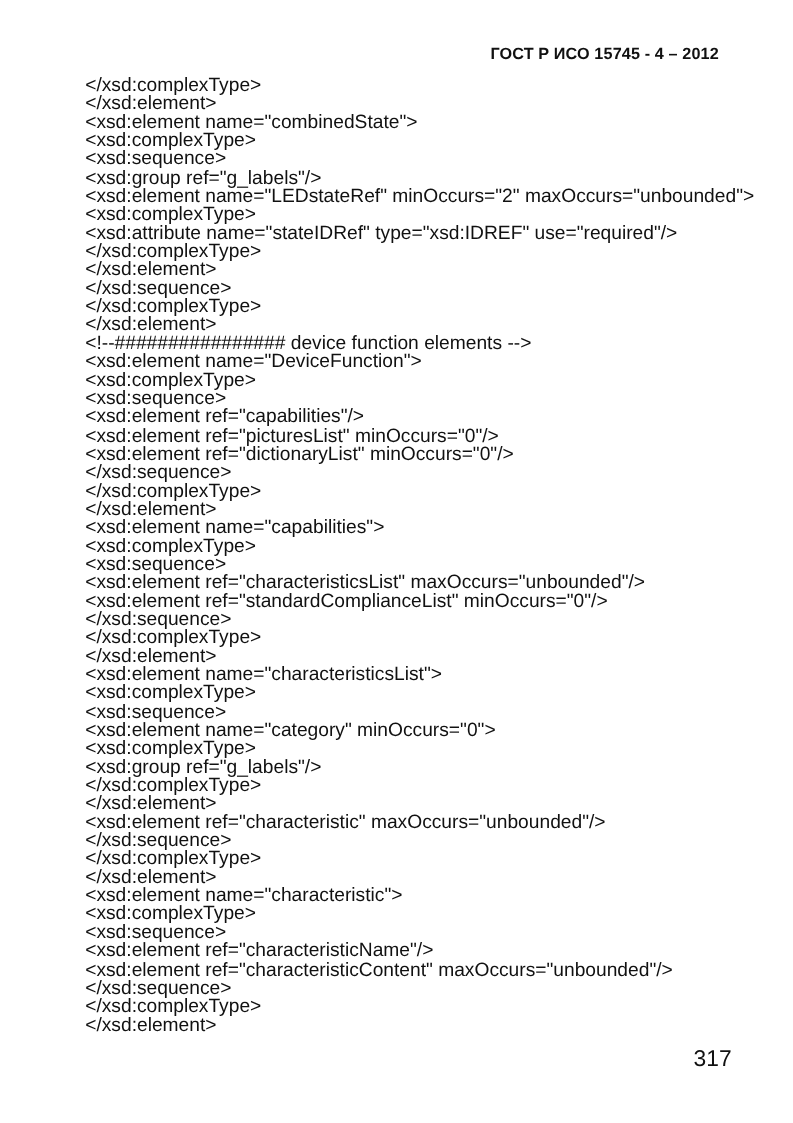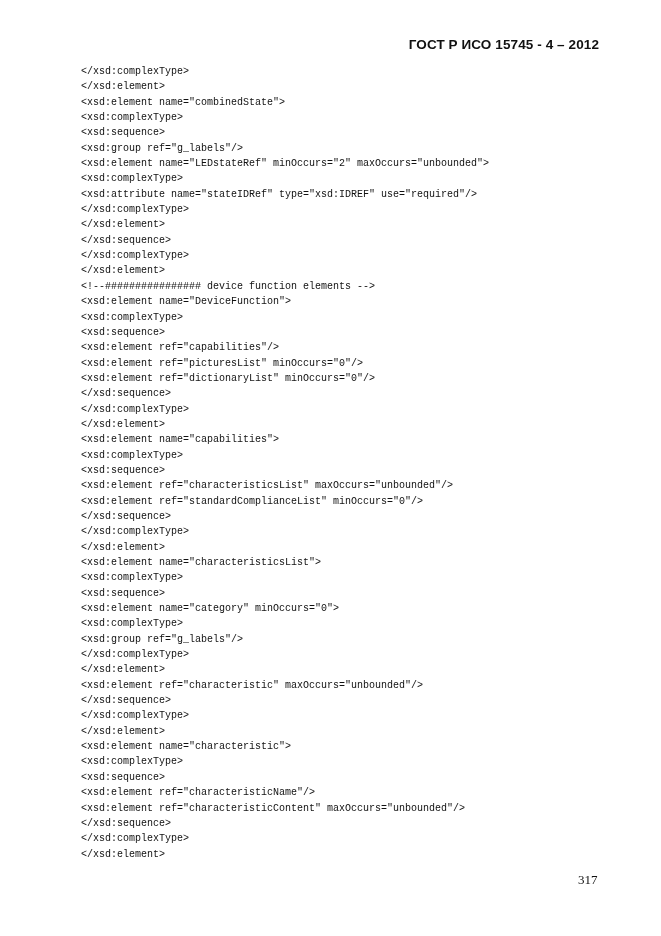--- a/index.html
+++ b/index.html
@@ -1,20 +1,20 @@
 <!DOCTYPE html>
 <html><head>
 <meta charset="utf-8">
 <style>
   html, body { margin: 0; padding: 0; background: #ffffff; }
   body { width: 661px; height: 936px; position: relative; overflow: hidden; font-family: "Liberation Sans", sans-serif; color: #111; }
   .header { position: absolute; top: 37px; right: 62px; font-weight: bold; font-size: 13.5px; letter-spacing: 0.1px; text-align: center; }
-  .code { position: absolute; top: 64px; left: 81px; font-size: 10px; line-height: 15.35px; white-space: pre; font-family: Liberation Mono, monospace; }
+  .code { position: absolute; top: 64px; left: 71px; font-size: 16px; line-height: 15.35px; white-space: pre; }
   .code div { height: 15.35px; }
-  .pagenum { position: absolute; top: 872px; left: 578px; font-family: Liberation Serif, serif; font-size: 13px; }
+  .pagenum { position: absolute; top: 872px; left: 578px; font-family: Liberation Sans, sans-serif; font-size: 19px; }
 </style>
 </head>
 <body>
 
 <div class="header">ГОСТ Р ИСО 15745 - 4 – 2012</div>
 
 <div class="code" id="code"><div>&lt;/xsd:complexType&gt;</div><div>&lt;/xsd:element&gt;</div><div>&lt;xsd:element name="combinedState"&gt;</div><div>&lt;xsd:complexType&gt;</div><div>&lt;xsd:sequence&gt;</div><div>&lt;xsd:group ref="g_labels"/&gt;</div><div>&lt;xsd:element name="LEDstateRef" minOccurs="2" maxOccurs="unbounded"&gt;</div><div>&lt;xsd:complexType&gt;</div><div>&lt;xsd:attribute name="stateIDRef" type="xsd:IDREF" use="required"/&gt;</div><div>&lt;/xsd:complexType&gt;</div><div>&lt;/xsd:element&gt;</div><div>&lt;/xsd:sequence&gt;</div><div>&lt;/xsd:complexType&gt;</div><div>&lt;/xsd:element&gt;</div><div>&lt;!--################ device function elements --&gt;</div><div>&lt;xsd:element name="DeviceFunction"&gt;</div><div>&lt;xsd:complexType&gt;</div><div>&lt;xsd:sequence&gt;</div><div>&lt;xsd:element ref="capabilities"/&gt;</div><div>&lt;xsd:element ref="picturesList" minOccurs="0"/&gt;</div><div>&lt;xsd:element ref="dictionaryList" minOccurs="0"/&gt;</div><div>&lt;/xsd:sequence&gt;</div><div>&lt;/xsd:complexType&gt;</div><div>&lt;/xsd:element&gt;</div><div>&lt;xsd:element name="capabilities"&gt;</div><div>&lt;xsd:complexType&gt;</div><div>&lt;xsd:sequence&gt;</div><div>&lt;xsd:element ref="characteristicsList" maxOccurs="unbounded"/&gt;</div><div>&lt;xsd:element ref="standardComplianceList" minOccurs="0"/&gt;</div><div>&lt;/xsd:sequence&gt;</div><div>&lt;/xsd:complexType&gt;</div><div>&lt;/xsd:element&gt;</div><div>&lt;xsd:element name="characteristicsList"&gt;</div><div>&lt;xsd:complexType&gt;</div><div>&lt;xsd:sequence&gt;</div><div>&lt;xsd:element name="category" minOccurs="0"&gt;</div><div>&lt;xsd:complexType&gt;</div><div>&lt;xsd:group ref="g_labels"/&gt;</div><div>&lt;/xsd:complexType&gt;</div><div>&lt;/xsd:element&gt;</div><div>&lt;xsd:element ref="characteristic" maxOccurs="unbounded"/&gt;</div><div>&lt;/xsd:sequence&gt;</div><div>&lt;/xsd:complexType&gt;</div><div>&lt;/xsd:element&gt;</div><div>&lt;xsd:element name="characteristic"&gt;</div><div>&lt;xsd:complexType&gt;</div><div>&lt;xsd:sequence&gt;</div><div>&lt;xsd:element ref="characteristicName"/&gt;</div><div>&lt;xsd:element ref="characteristicContent" maxOccurs="unbounded"/&gt;</div><div>&lt;/xsd:sequence&gt;</div><div>&lt;/xsd:complexType&gt;</div><div>&lt;/xsd:element&gt;</div></div>
 
 <div class="pagenum">317</div>
 

